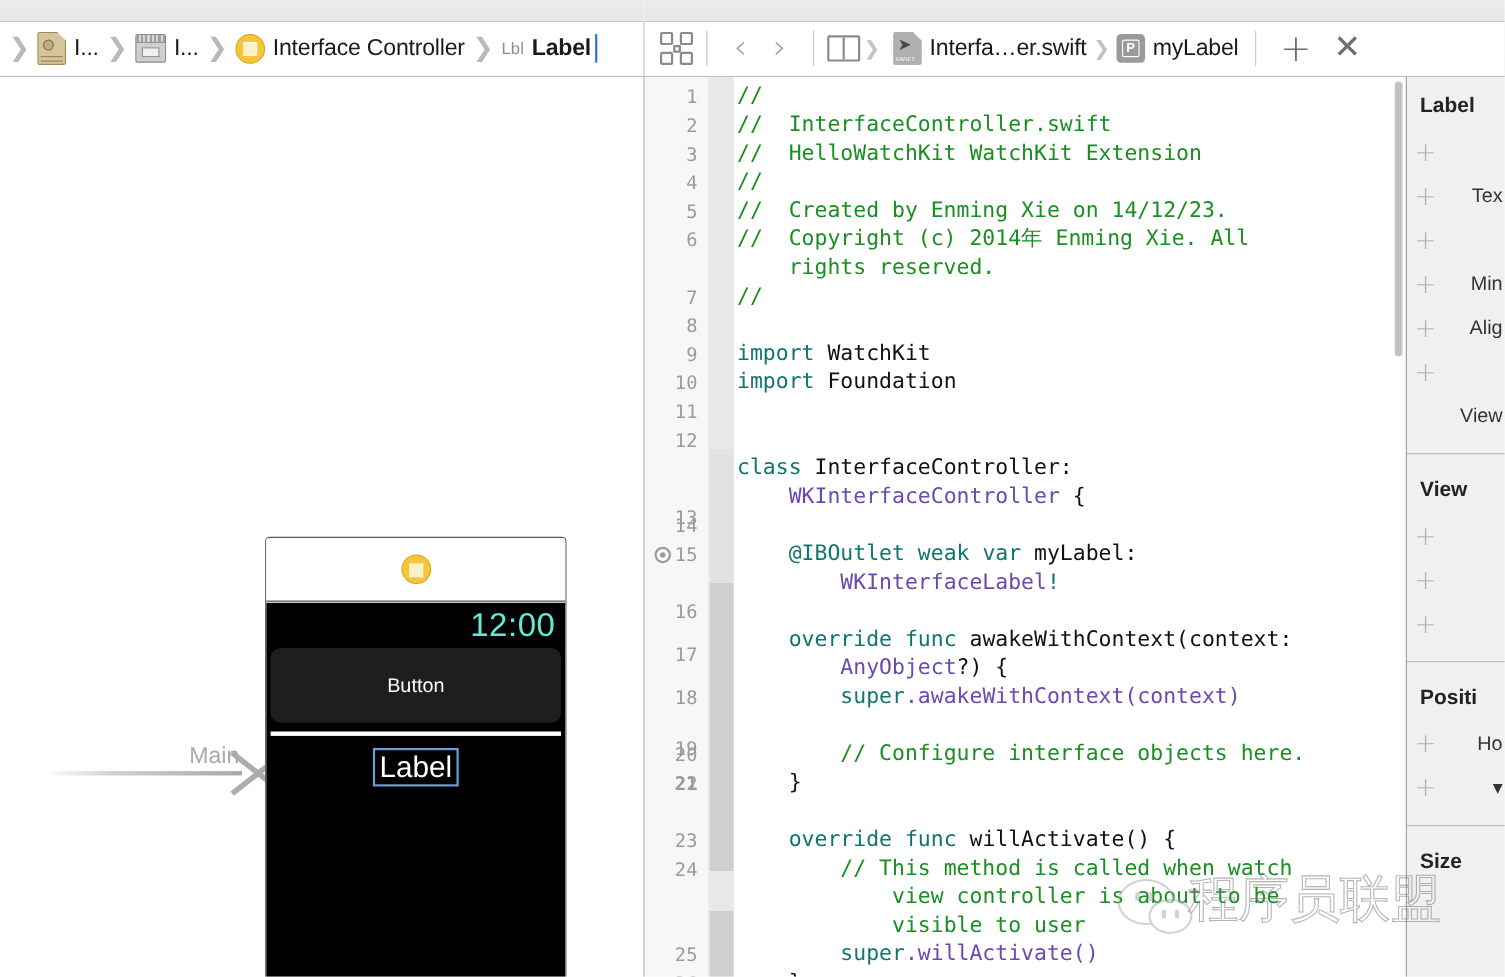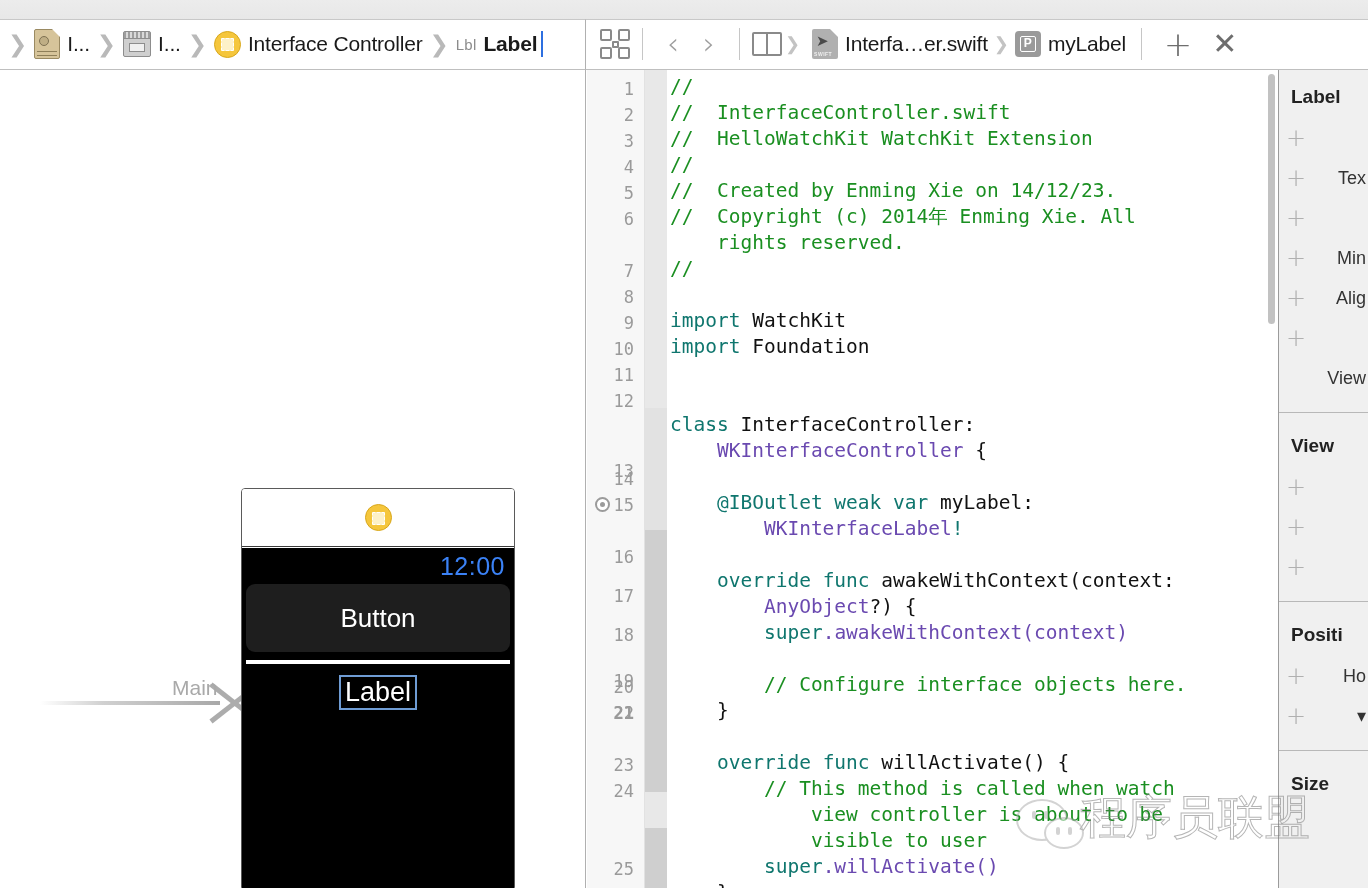--- a/index.html
+++ b/index.html
@@ -166,27 +166,27 @@
   .watch {
     position:absolute; left:241px; top:418px; width:274px; height:403px;
     background:#ffffff; border:1.5px solid #5a5a5a; border-radius:4px; overflow:hidden;
   }
   .watch-bar {
     height:58px; background:#ffffff; border-bottom:1.5px solid #3a3a3a;
     display:flex; align-items:center; justify-content:center;
   }
   .watch-screen { position:absolute; left:0; right:0; top:59px; bottom:0; background:#000000; padding:0 1px; }
   .watch-time {
-    text-align:right; color:#3b82f6; font-size:25px; padding:4px 8px 2px 0;
+    text-align:right; color:#5eead4; font-size:30px; padding:4px 8px 2px 0;
     font-family:"Liberation Sans", sans-serif; letter-spacing:0.5px;
   }
   .watch-button {
     margin:1px 3px 0 3px; height:68px; background:#1e1e1e; border-radius:9px;
     display:flex; align-items:center; justify-content:center;
-    color:#ffffff; font-size:26px;
+    color:#ffffff; font-size:18px;
   }
   .watch-sep { height:4px; background:#ffffff; margin:8px 3px 0 3px; }
   .watch-labelrow { display:flex; justify-content:center; margin-top:11px; }
   .watch-label {
     color:#ffffff; font-size:27px; padding:0 4px;
     border:2px solid #6f9cd4; background:rgba(0,0,0,0);
   }
 
   
   .editor {

